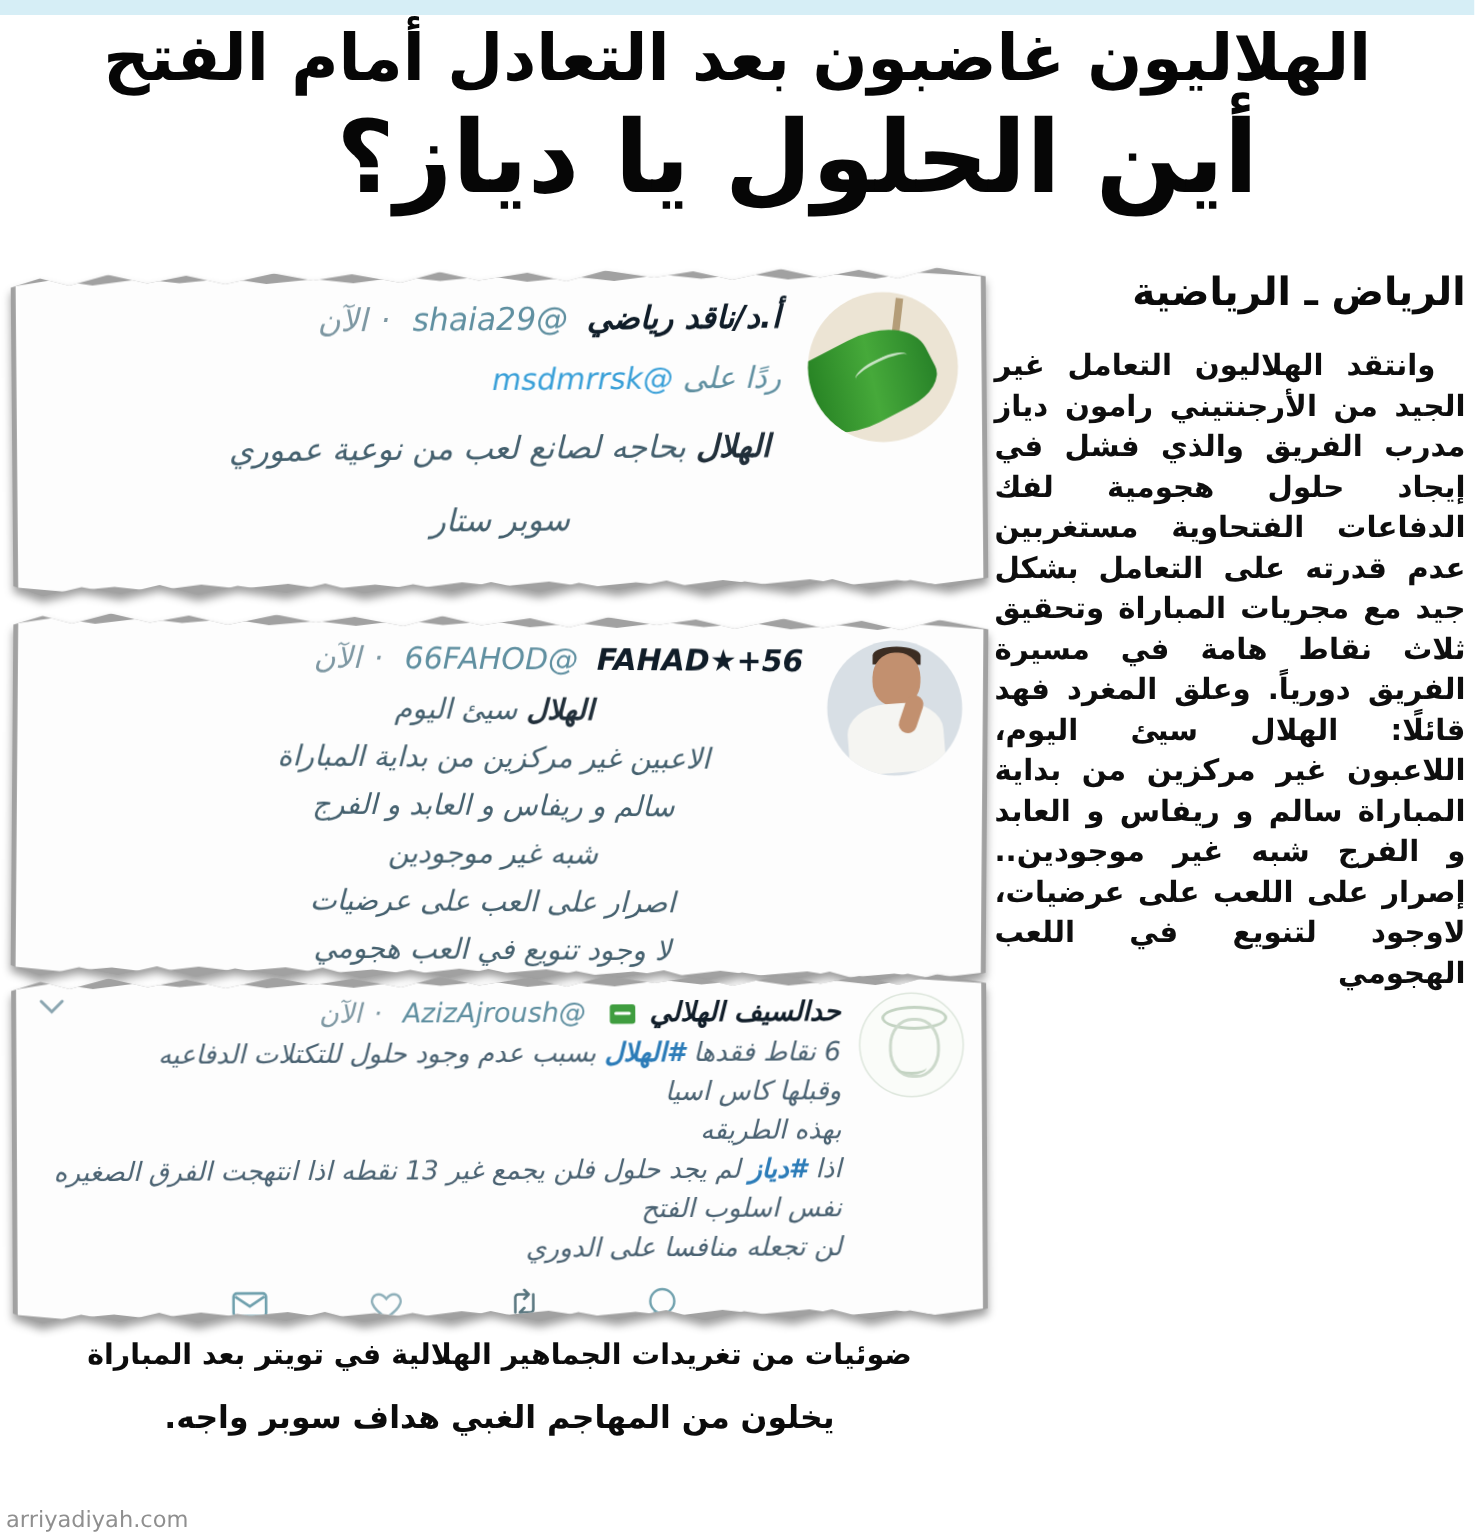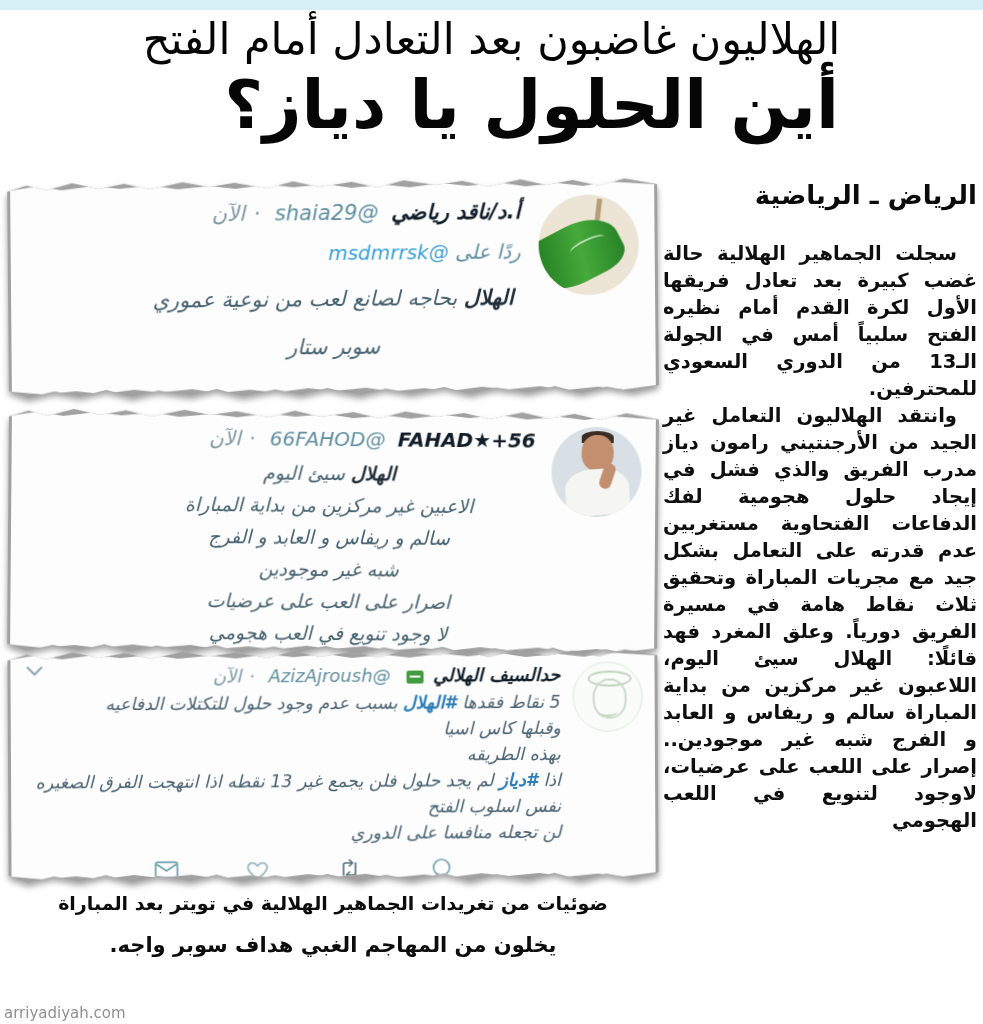--- a/index.html
+++ b/index.html
@@ -5,21 +5,21 @@
   html,body { margin:0; padding:0; }
   body {
     width:983px; height:1024px; position:relative; overflow:hidden;
     background:#ffffff; font-family:"DejaVu Sans", sans-serif;
   }
   .top-strip { position:absolute; top:0; left:0; width:983px; height:10px; background:#d6eef6; }
 
   
   .kicker {
     position:absolute; top:14px; left:0; width:100%; text-align:center;
-    direction:rtl; font-size:43px; font-weight:normal; color:#060606; letter-spacing:0;
+    direction:rtl; font-size:43px; font-weight:bold; color:#060606; letter-spacing:0;
   }
   .main-head {
     position:absolute; top:66px; left:0; width:100%; text-align:center;
     direction:rtl; font-size:67px; font-weight:bold; color:#060606;padding-left:40px;
   }
 
   
   .tweets-col { position:absolute; left:8px; top:176px; width:650px;font-style:italic; }
   .tweet-wrap { position:relative; filter:drop-shadow(0 4px 3px rgba(0,0,0,0.38)); }
   .t1 { height:224px; transform:rotate(-0.5deg); }
@@ -75,21 +75,21 @@
   .flag-emoji { display:inline-block; width:17px; height:13px; background:#3f9d3f; border-radius:2px; margin:0 4px; vertical-align:middle; position:relative; }
   .flag-emoji::after { content:""; position:absolute; left:3px; top:5px; width:11px; height:2px; background:#ffffff; border-radius:1px; }
   .t3-body { margin:4px 94px 0 18px; text-align:right; font-size:17.5px; line-height:26px; color:#4a6272; }
   .hashtag { color:#2c7cb8; font-weight:bold; }
   .chevron { position:absolute; left:14px; top:10px; }
   .t3-actions { display:flex; direction:ltr; justify-content:center; gap:66px; margin:12px 120px 0 60px; }
   .t3-actions svg, .chevron svg { display:block; }
 
   
   .article { position:absolute; right:6px; top:180px; width:314px; direction:rtl; }
-  .byline { font-size:26px; font-weight:bold; color:#0b0b0b; text-align:right; margin:0 0 30px 0; }
+  .byline { font-size:26px; font-weight:bold; color:#0b0b0b; text-align:right; margin:0 0 20px 0; }
   .article p { font-size:19.5px; font-weight:bold; color:#0e0e0e; line-height:27px; text-align:justify; margin:0; text-indent:20px; }
 
   
   .caption { position:absolute; left:8px; top:892px; width:650px; direction:rtl; text-align:center;
     font-size:19px; font-weight:bold; color:#0c0c0c; }
   .cont-row { position:absolute; left:8px; top:930px; width:650px; direction:rtl; display:flex; gap:16px; }
   .cont-col { flex:1; font-size:21px; font-weight:bold; color:#0c0c0c; line-height:31px; text-align:justify; }
   .cont-last { text-align-last:center; }
 
   .watermark { position:absolute; left:4px; bottom:2px; font-size:15px; color:#8f8f8f; direction:ltr; }
@@ -176,21 +176,21 @@
         </div>
         <div class="tw-head">
           <span class="tw-name">حدالسيف الهلالي</span>
           <span class="flag-emoji"></span>
           <span class="tw-handle">@AzizAjroush</span>
           <span class="tw-sep">·</span>
           <span class="tw-time">الآن</span>
         </div>
         <div class="t3-body">
           <div>
-            <span>5 نقاط فقدها</span>
+            <span>6 نقاط فقدها</span>
             <span class="hashtag">#الهلال</span>
             <span>بسبب عدم وجود حلول للتكتلات الدفاعيه</span>
           </div>
           <div>وقبلها كاس اسيا</div>
           <div>بهذه الطريقه</div>
           <div>
             <span>اذا</span>
             <span class="hashtag">#دياز</span>
             <span>لم يجد حلول فلن يجمع غير 13 نقطه اذا انتهجت الفرق الصغيره نفس اسلوب الفتح</span>
           </div>
@@ -220,21 +220,20 @@
               </svg>
           </span>
         </div>
       </div>
     </div>
   </div>
 </div>
 
 <div class="article">
   <div class="byline">الرياض ـ الرياضية</div>
-  <p>سجلت الجماهير الهلالية حالة غضب كبيرة بعد تعادل فريقها الأول لكرة القدم أمام نظيره الفتح سلبياً أمس في الجولة الـ13 من الدوري السعودي للمحترفين.</p>
   <p>وانتقد الهلاليون التعامل غير الجيد من الأرجنتيني رامون دياز مدرب الفريق والذي فشل في إيجاد حلول هجومية لفك الدفاعات الفتحاوية مستغربين عدم قدرته على التعامل بشكل جيد مع مجريات المباراة وتحقيق ثلاث نقاط هامة في مسيرة الفريق دورياً. وعلق المغرد فهد قائلًا: الهلال سيئ اليوم، اللاعبون غير مركزين من بداية المباراة سالم و ريفاس و العابد و الفرج شبه غير موجودين.. إصرار على اللعب على عرضيات، لاوجود لتنويع في اللعب الهجومي</p>
 </div>
 
 <div class="caption">ضوئيات من تغريدات الجماهير الهلالية في تويتر بعد المباراة</div>
 
 <div class="cont-row">
   <div class="cont-col cont-last">يخلون من المهاجم الغبي هداف سوبر واجه.</div>
 </div>
 
 <div class="watermark">arriyadiyah.com</div>

